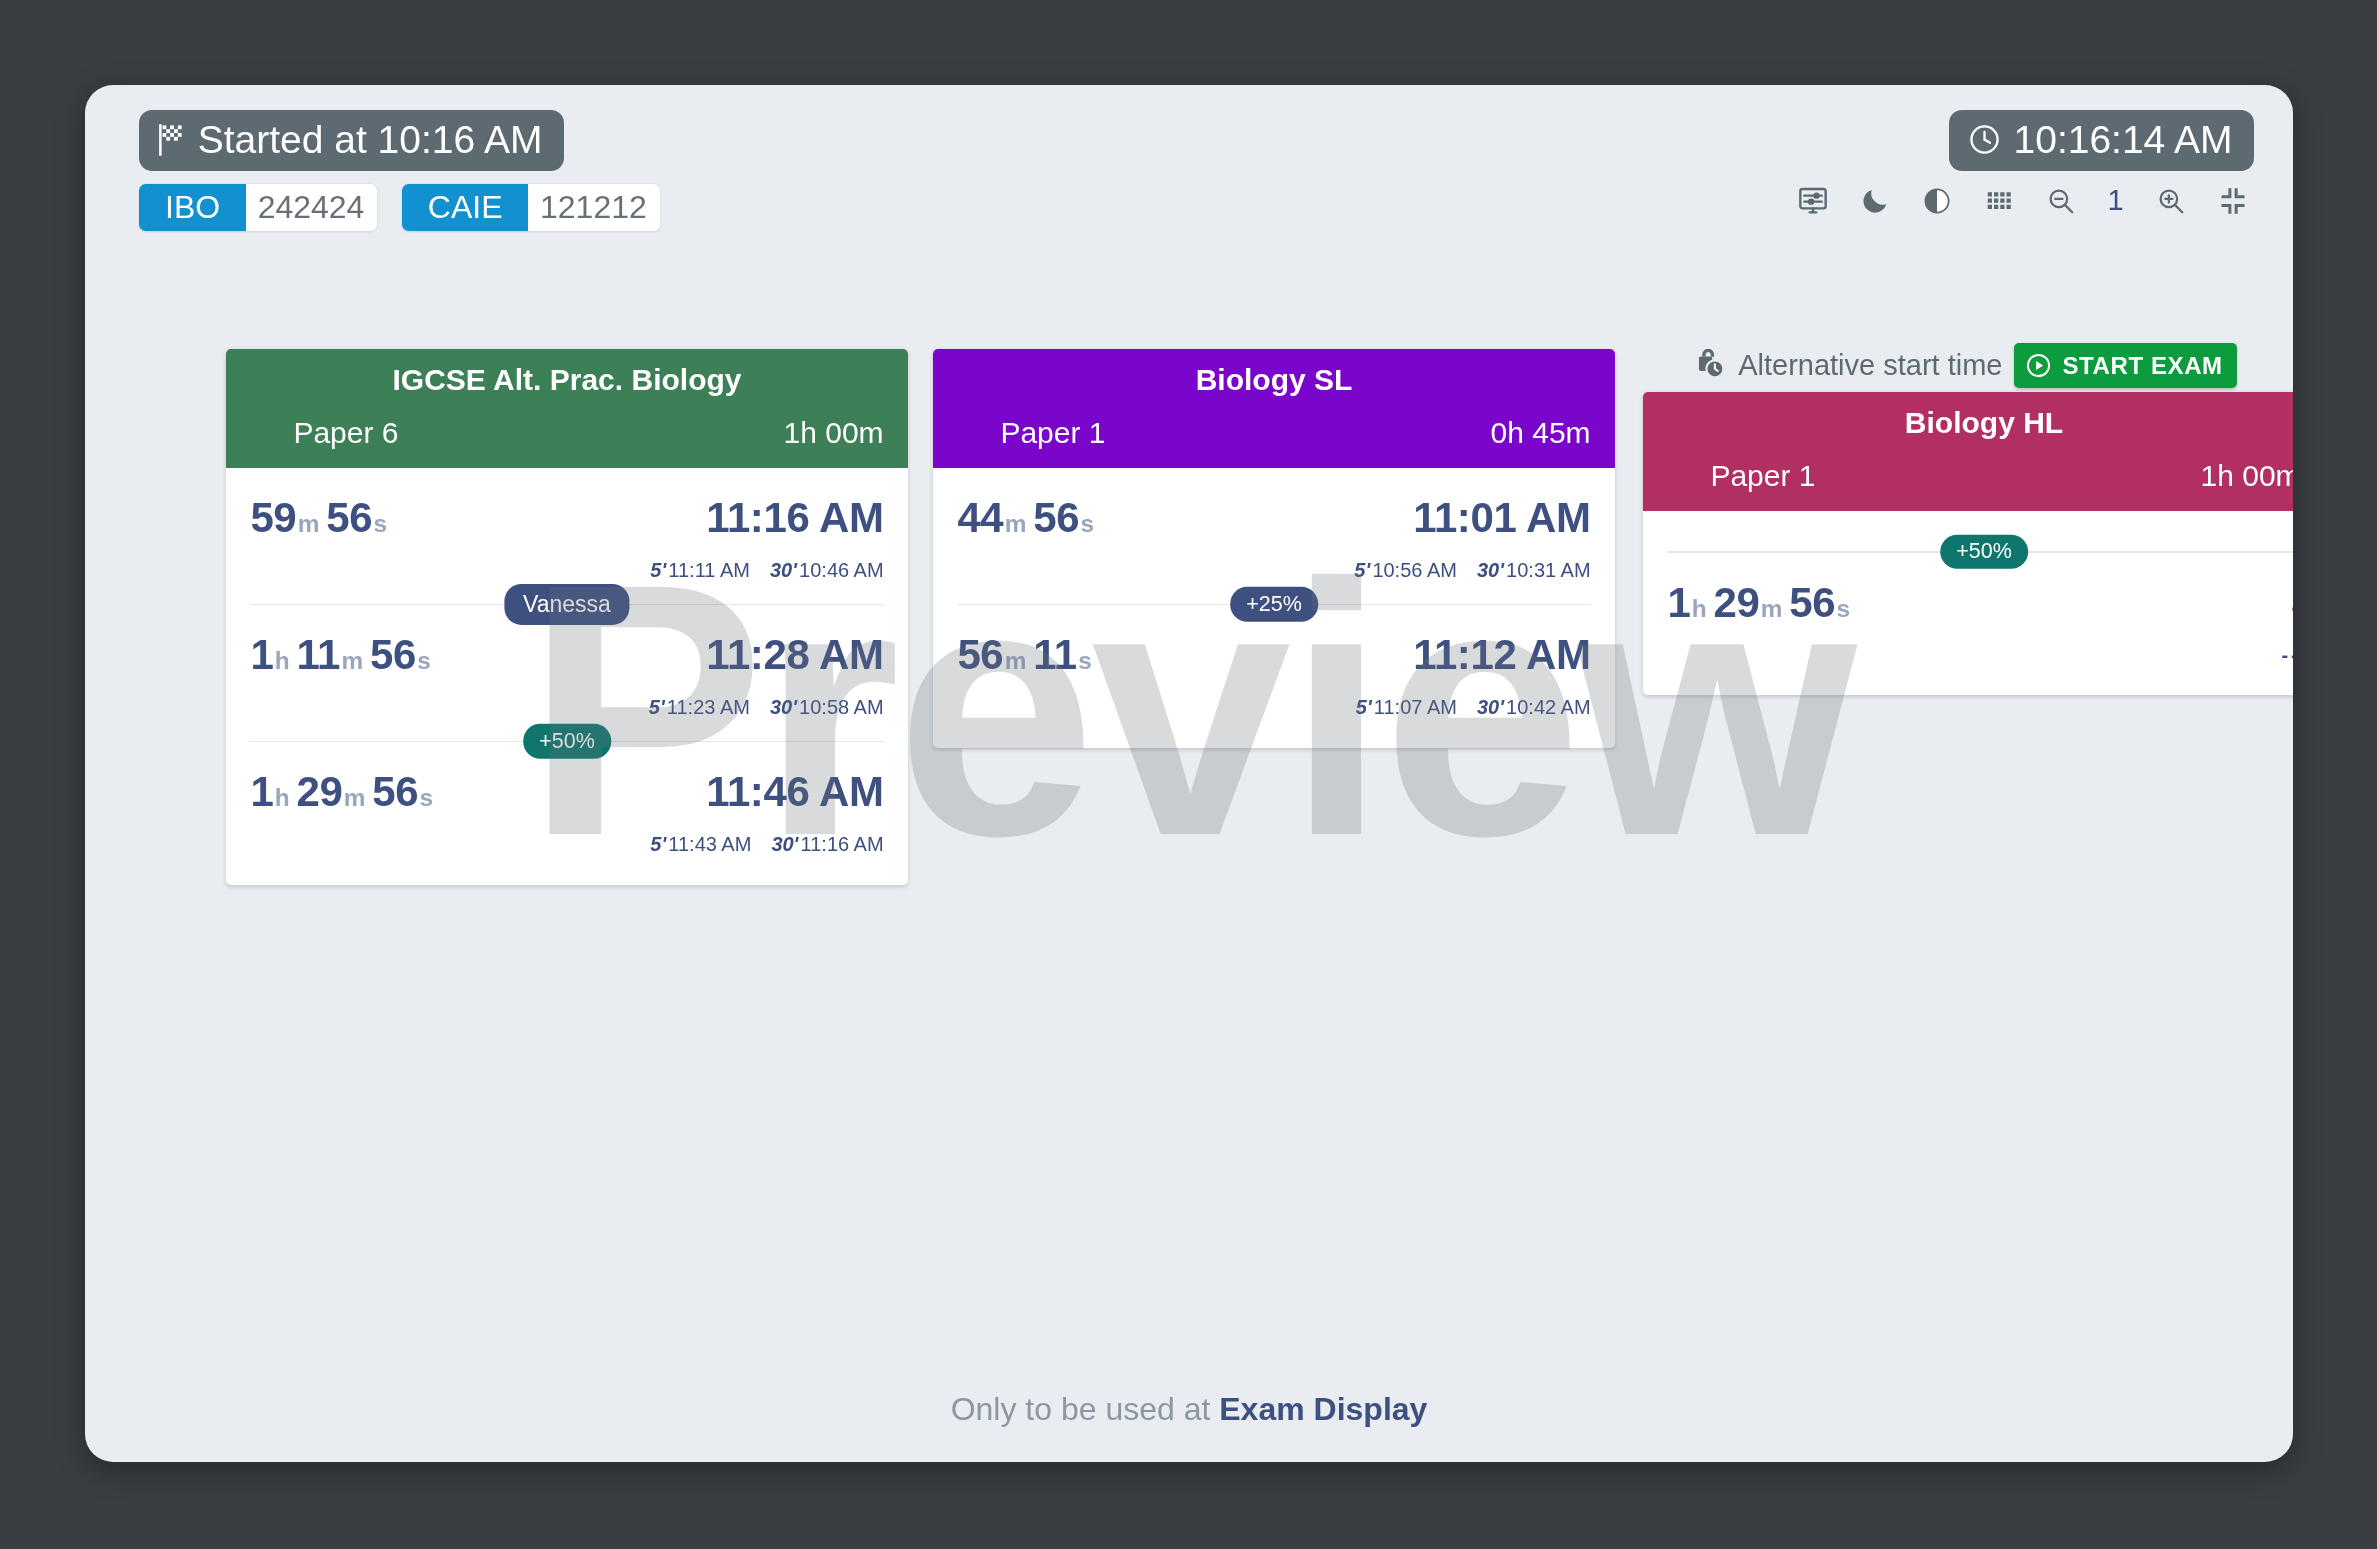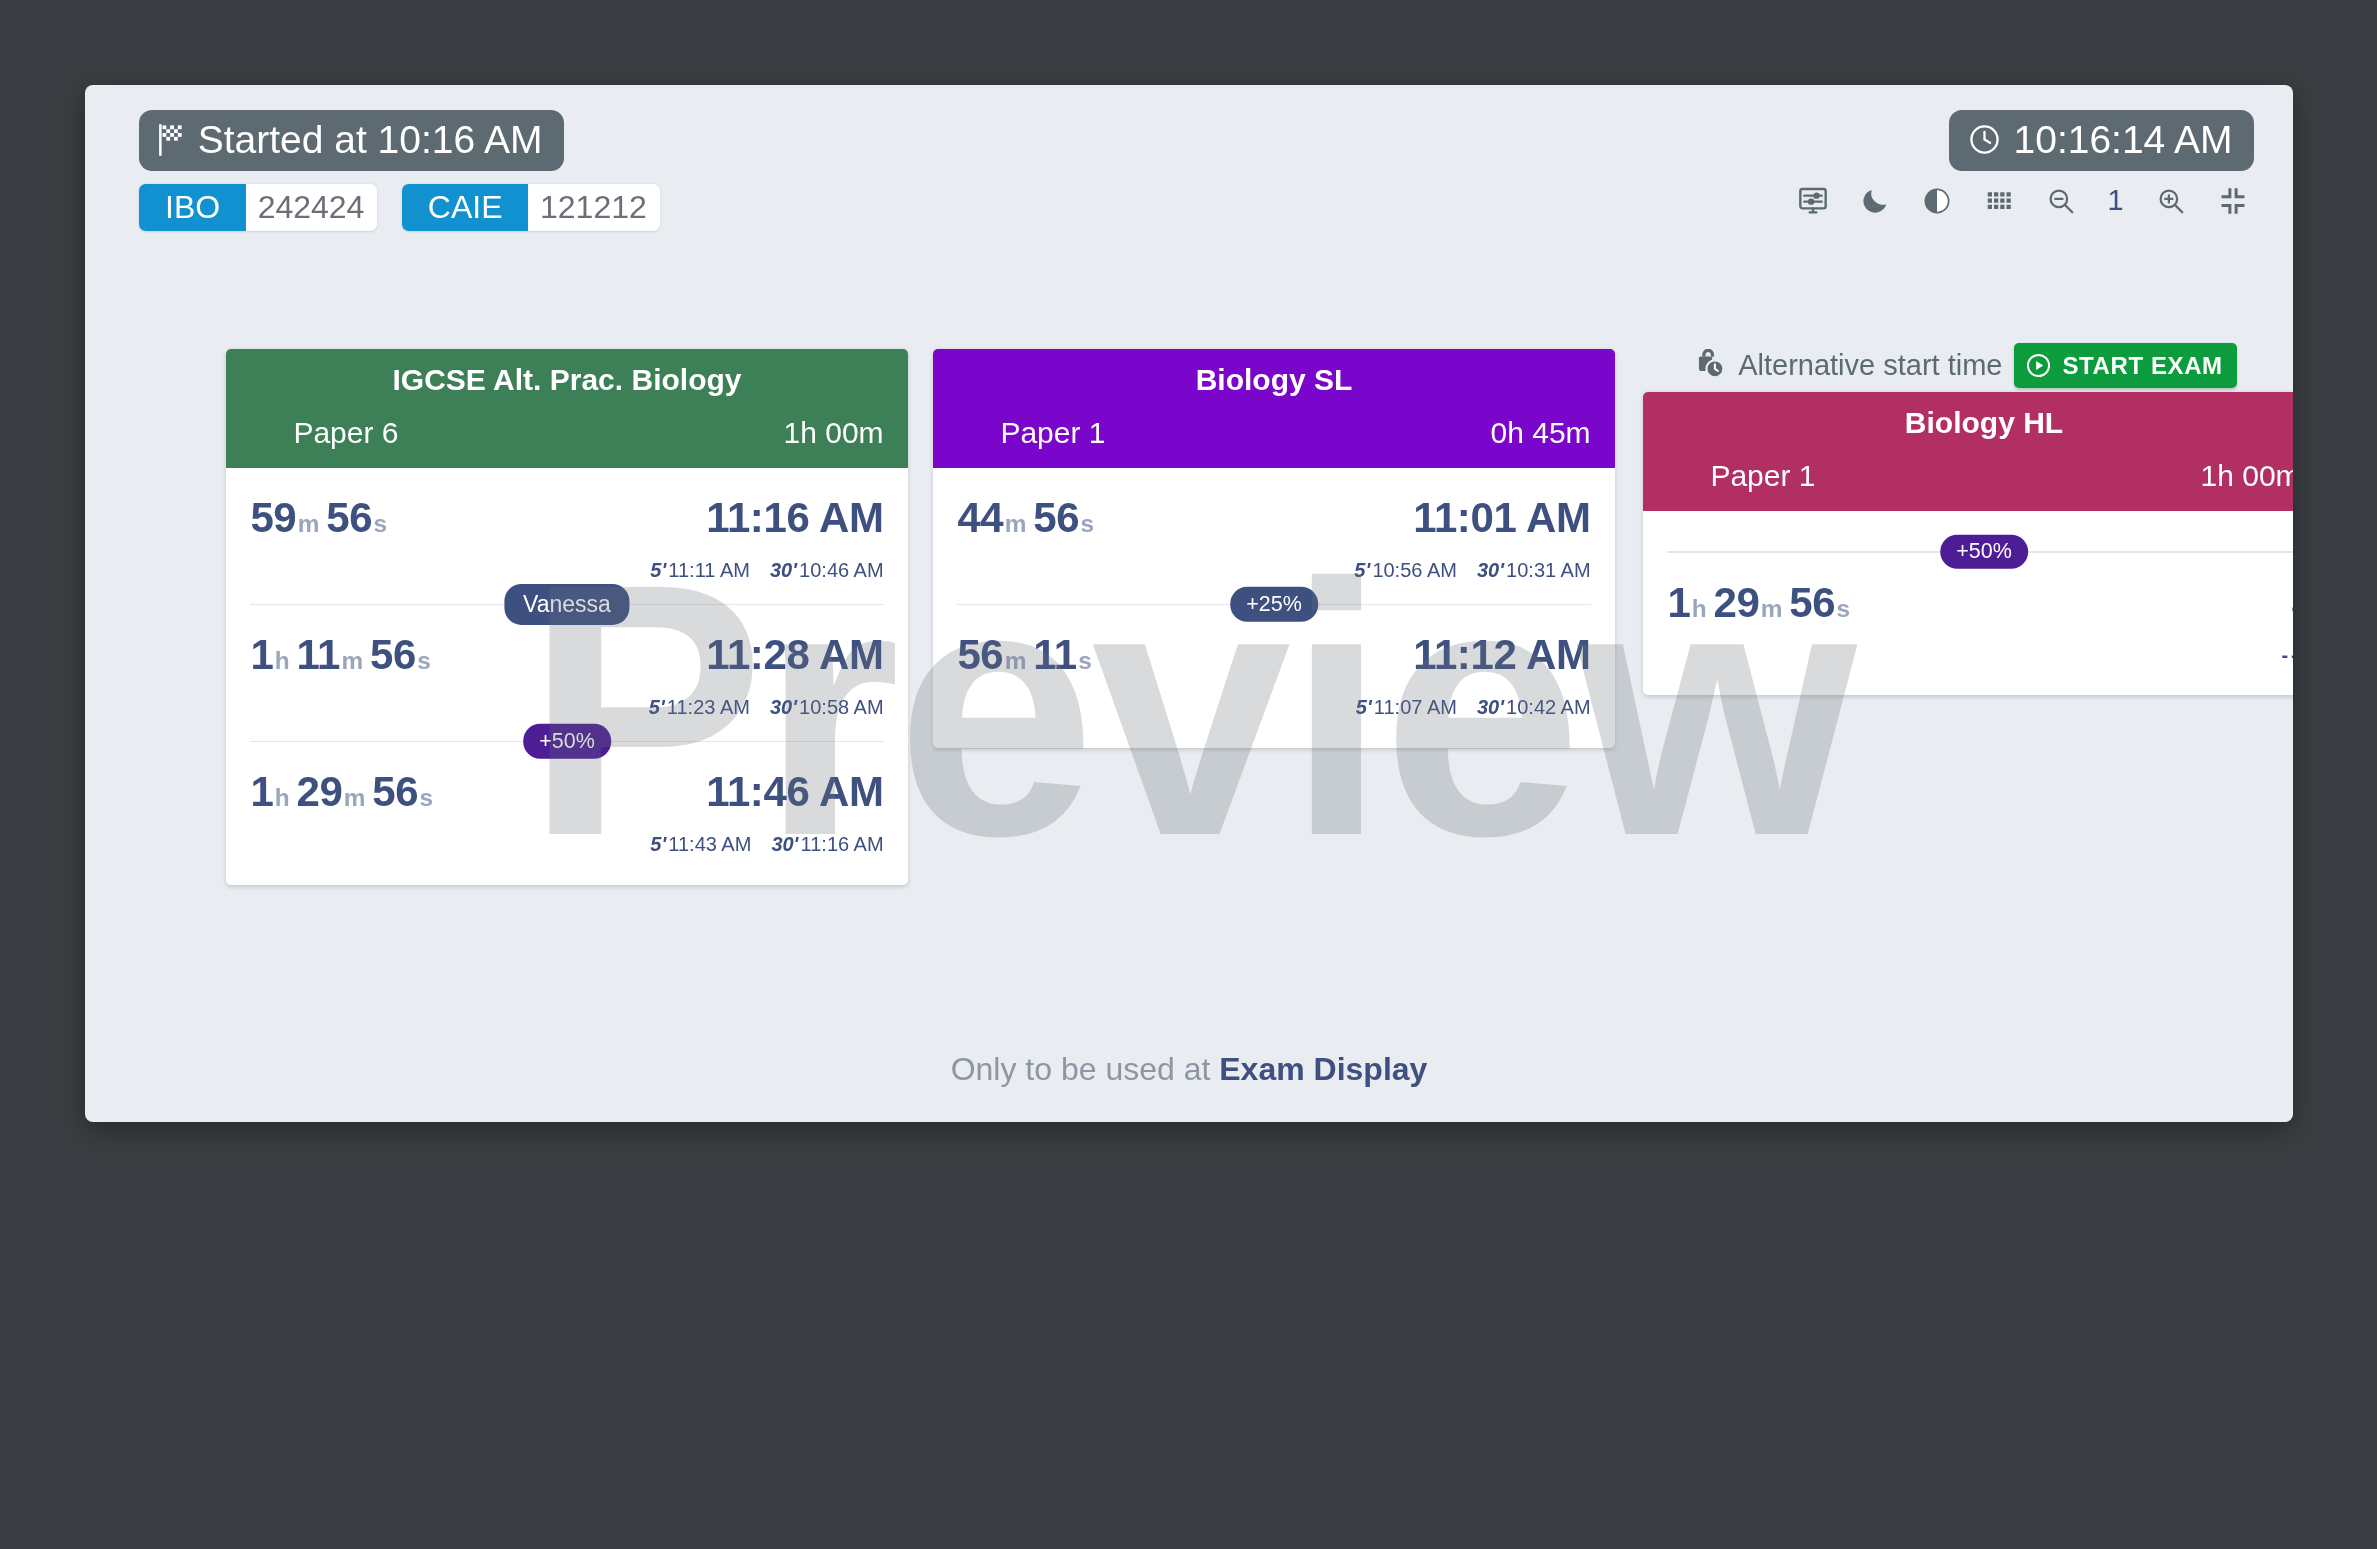--- a/index.html
+++ b/index.html
@@ -14,23 +14,23 @@
     font-family: "Liberation Sans", sans-serif;
     overflow: hidden;
   }
 
   
   #app-shell {
     position: absolute;
     left: 85px;
     top: 85px;
     width: 2208px;
-    height: 1037px;
+    height: 1377px;
     background: #e9edf1;
-    border-radius: 8px;
+    border-radius: 28px;
     box-shadow: 0 7.2px 29px rgba(0,0,0,.35);
     overflow: hidden;
   }
 
   
   #topbar {
     position: absolute;
     left: 0; top: 0; right: 0;
     height: 187px;
   }
@@ -227,21 +227,21 @@
     top: 50%;
     transform: translate(-50%, -50%);
     border-radius: 17px;
     color: #ffffff;
     padding: 6.5px 16px;
     font-size: 21.5px;
     line-height: 1;
     white-space: nowrap;
   }
   .divider-pill.name    { background: #3e5080; font-size: 23px; padding: 8.6px 18.7px; }
-  .divider-pill.percent { background: #4c1d95; font-weight: 400; }
+  .divider-pill.percent { background: #0f766e; font-weight: 400; }
   .divider-pill.percent-navy { background: #3e5080; font-weight: 400; }
 
   
   #watermark {
     position: absolute;
     left: 0;
     right: 0;
     top: 445px;
     text-align: center;
     font-size: 359px;

